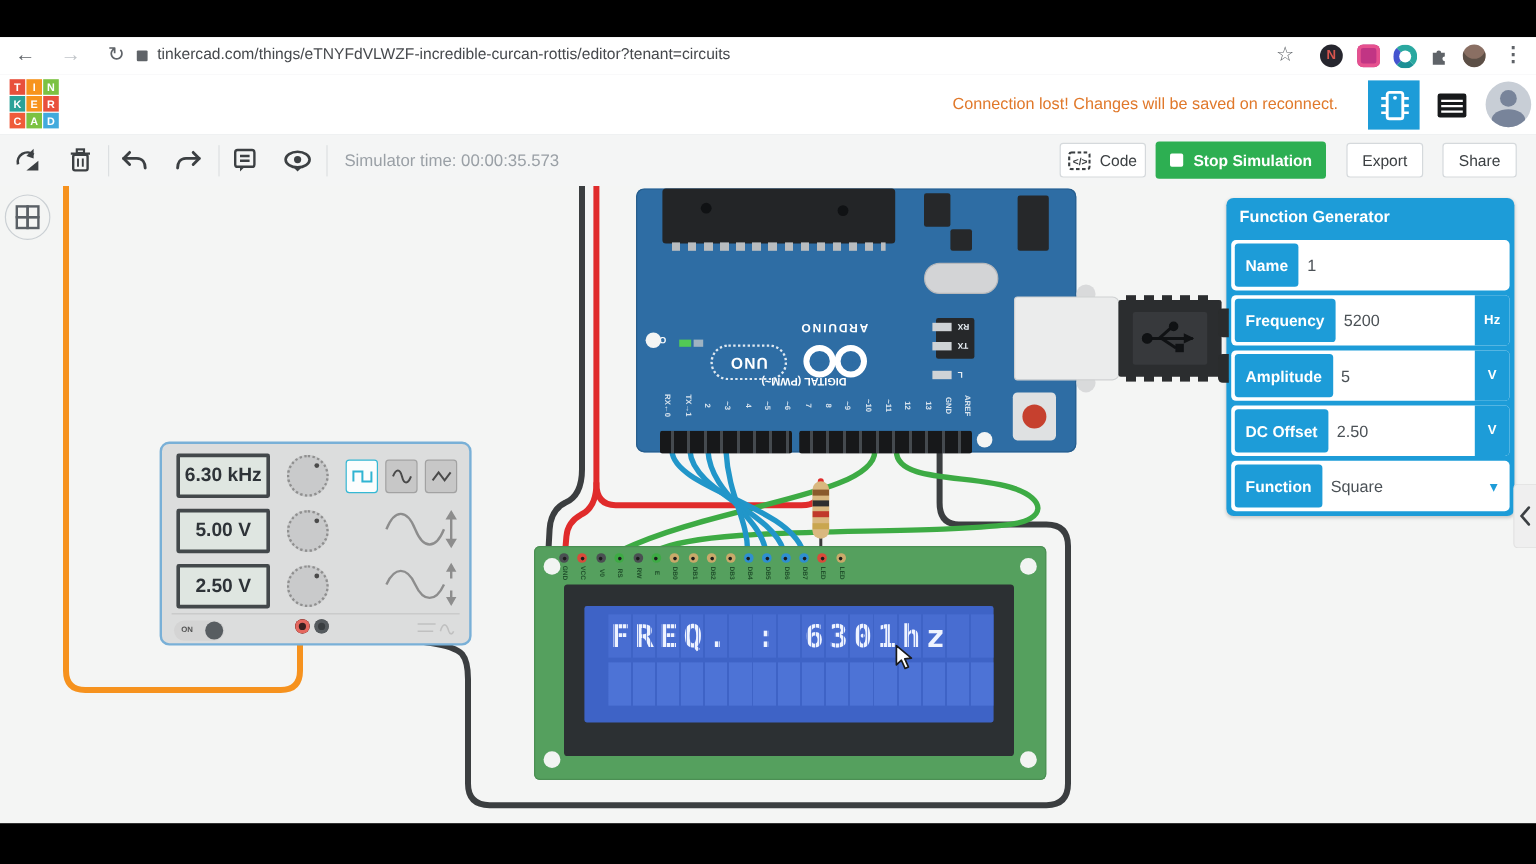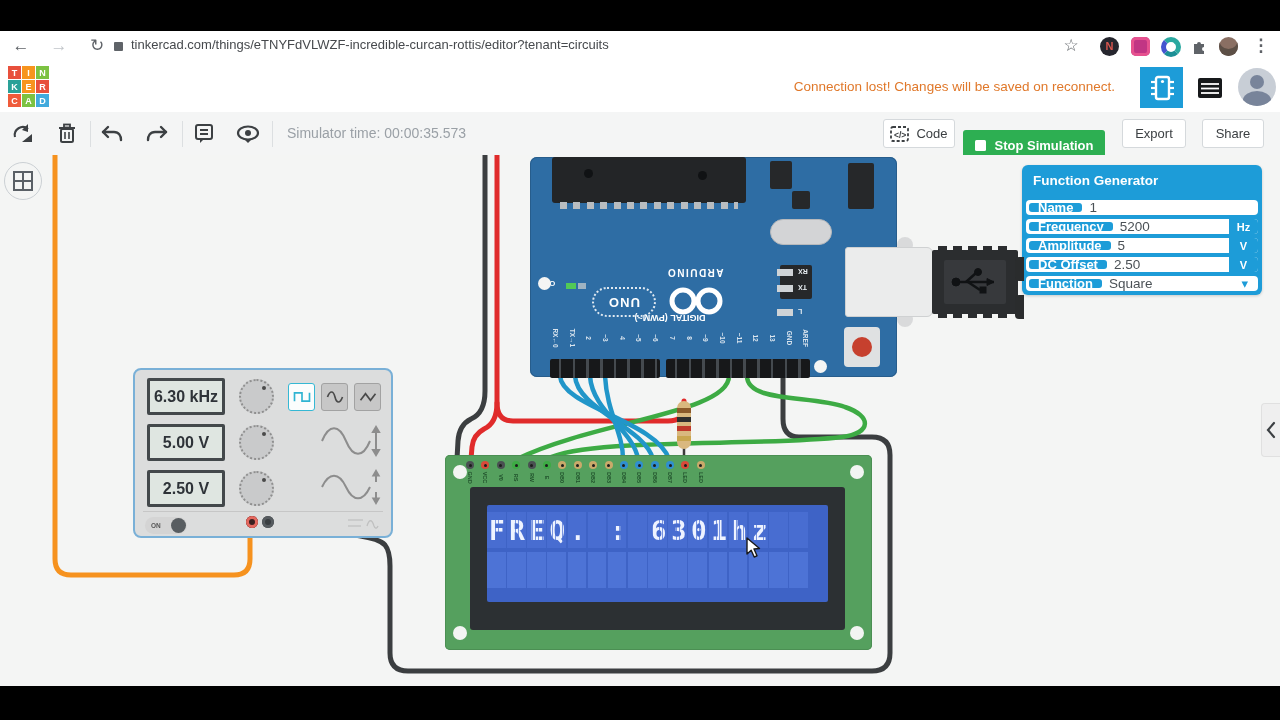--- a/index.html
+++ b/index.html
@@ -35,21 +35,21 @@
   .havatar i{position:absolute;left:12px;top:7px;width:14px;height:14px;border-radius:50%;background:#78849a;}
   .havatar b{position:absolute;left:5px;top:23px;width:28px;height:18px;border-radius:50%;background:#78849a;}
 
   
   .simbar{left:0;top:112px;width:1280px;height:43px;background:#f4f5f5;border-bottom:1px solid #dee1e3;text-align:right;}
   .tico{position:absolute;top:9px;width:26px;height:26px;display:flex;align-items:center;justify-content:center;}
   .tdiv{position:absolute;top:9px;width:1px;height:26px;background:#dcdfe1;}
   .simtime{position:absolute;left:287px;top:0;height:43px;line-height:43px;font-size:14px;color:#9aa0a6;}
   .tbtn{position:absolute;top:7px;height:29px;background:#fff;border:1px solid #d5d9dc;border-radius:3px;
         display:flex;align-items:center;justify-content:center;gap:7px;font-size:13px;color:#3c4043;box-sizing:border-box;}
-  .stopbtn{position:absolute;top:18px;left:963px;width:142px;height:31px;background:#2daf52;border-radius:3px;
+  .stopbtn{position:absolute;top:6px;left:963px;width:142px;height:31px;background:#2daf52;border-radius:3px;
         display:flex;align-items:center;justify-content:center;gap:9px;color:#fff;font-size:13px;font-weight:bold;}
   .stopbtn i{width:11px;height:11px;background:#fff;border-radius:1.5px;}
 
   
   .canvas{left:0;top:155px;width:1280px;height:531px;background:#f4f5f4;}
   .wires{position:absolute;left:0;top:0;z-index:1;}
   .zoomfit{position:absolute;left:4px;top:7px;width:38px;height:38px;border-radius:50%;border:1.5px solid #cbd0d4;box-sizing:border-box;z-index:2;}
   .zoomfit i{position:absolute;width:7px;height:7px;border:2px solid #5a6066;}
   .zf-tl{left:8px;top:8px;border-right:none;border-bottom:none;}
   .zf-tr{right:8px;top:8px;border-left:none;border-bottom:none;}
@@ -104,21 +104,21 @@
   .lcd-pins i{width:15.4px;height:9px;position:relative;}
   .lcd-pins i:before{content:"";position:absolute;left:3px;top:0;width:8px;height:8px;border-radius:50%;background:#c9a96a;}
   .lcd-pins i:after{content:"";position:absolute;left:5.5px;top:2.5px;width:3px;height:3px;border-radius:50%;background:#1c1c1c;}
   .lcd-pins i.pr:before{background:#d94a3a;} .lcd-pins i.pg:before{background:#3dab44;}
   .lcd-pins i.pb:before{background:#2f8fd0;} .lcd-pins i.pd:before{background:#4a4f52;}
   .lcd-pinlabels{position:absolute;left:18px;top:15px;display:flex;}
   .lcd-pinlabels span{width:15.4px;height:15px;display:flex;align-items:center;justify-content:center;
       color:#21512c;font-size:5.5px;font-weight:bold;transform:rotate(90deg);white-space:nowrap;}
   .lcd-bezel{position:absolute;left:25px;top:32px;width:375px;height:143px;background:#2c3033;border-radius:3px;}
   .lcd-screen{position:absolute;left:17px;top:18px;width:341px;height:97px;background:#3e63c6;border-radius:2px;overflow:hidden;}
-  .lcd-row{position:absolute;left:0;width:322px;height:36px;
+  .lcd-row{position:absolute;left:20px;width:322px;height:36px;
       background:repeating-linear-gradient(90deg,#486dd1 0 18.6px,#3e63c6 18.6px 20.15px);}
   .lcd-row.r2{top:47px;background:repeating-linear-gradient(90deg,#4d73d6 0 18.6px,#3e63c6 18.6px 20.15px);}
   .lcd-row.r1{top:7px;}
   .lcd-text{position:absolute;left:2px;top:4px;font-family:"DejaVu Sans Mono",monospace;font-weight:bold;
       font-size:26px;letter-spacing:4.55px;color:#eef3ff;white-space:pre;
       -webkit-mask-image:repeating-linear-gradient(90deg,#000 0 2.6px,rgba(0,0,0,.3) 2.6px 3.35px);
       mask-image:repeating-linear-gradient(90deg,#000 0 2.6px,rgba(0,0,0,.3) 2.6px 3.35px);}
 
   
   .cursor{left:745px;top:382px;z-index:6;}
@@ -139,21 +139,21 @@
   .ontoggle u{position:absolute;left:6px;top:5px;font-size:6.5px;font-weight:bold;color:#555;text-decoration:none;}
   .ontoggle i{position:absolute;right:1px;top:1px;width:15px;height:15px;border-radius:50%;background:#585d61;}
   .term{position:absolute;top:146px;width:12px;height:12px;border-radius:50%;}
   .term.red{left:111px;background:#d93025;box-shadow:inset 0 0 0 3px #e5685f, inset 0 0 0 6px #3a2020;}
   .term.blk{left:127px;background:#3a3e41;box-shadow:inset 0 0 0 3px #565b5f;}
   .fgmark{position:absolute;right:8px;top:144px;opacity:.7;}
 
   
   .fgp{left:1022px;top:10px;width:240px;background:#1d9cd8;border-radius:6px;z-index:7;padding:0 4px 4px;box-sizing:border-box;box-shadow:0 1px 3px rgba(0,0,0,.18);}
   .fgp-title{height:31px;line-height:31px;color:#fff;font-weight:bold;font-size:13.5px;padding-left:7px;}
-  .fgp-row{height:15px;background:#fff;border-radius:4px;margin-top:4px;display:flex;align-items:stretch;padding:3px;box-sizing:border-box;gap:7px;}
+  .fgp-row{height:42px;background:#fff;border-radius:4px;margin-top:4px;display:flex;align-items:stretch;padding:3px;box-sizing:border-box;gap:7px;}
   .fgp-label{background:#1d9cd8;color:#fff;font-weight:bold;font-size:13px;border-radius:3px;display:flex;align-items:center;padding:0 9px;}
   .fgp-value{flex:1;display:flex;align-items:center;font-size:13.5px;color:#4b5156;}
   .fgp-unit{background:#1d9cd8;color:#fff;font-weight:bold;font-size:11px;width:29px;margin:-3px -3px -3px 0;
             border-radius:0 4px 4px 0;display:flex;align-items:center;justify-content:center;}
   .fgp-caret{color:#1d9cd8;font-size:13px;display:flex;align-items:center;padding-right:7px;}
   .fgp-tab{position:absolute;left:-7px;width:9px;height:24px;background:#2a2c2d;border-radius:4px 0 0 4px;}
 
   
   .chevtab{left:1261px;top:248px;width:19px;height:54px;background:#efefef;border:1px solid #e0e0e0;border-right:none;
            border-radius:4px 0 0 4px;display:flex;align-items:center;justify-content:center;z-index:7;box-sizing:border-box;}

